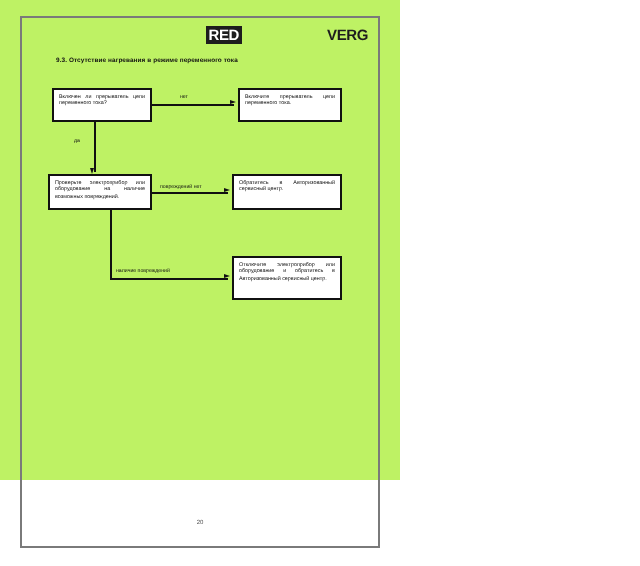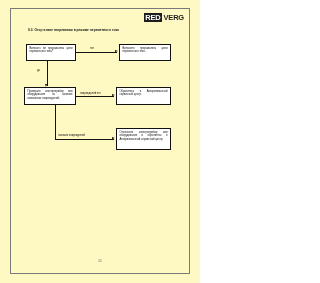--- a/index.html
+++ b/index.html
@@ -10,22 +10,22 @@
   body {
     width: 200px;
     height: 283px;
     font-family: "Liberation Sans", sans-serif;
     overflow: hidden;
   }
 
   .page {
     position: relative;
     width: 200px;
-    height: 283px;
-    background: #fef9c3;
+    height: 240px;
+    background: #bef264;
     box-sizing: border-box;
   }
 
   
   .page-frame {
     position: absolute;
     left: 10px;
     top: 8px;
     width: 180px;
     height: 266px;
@@ -54,20 +54,21 @@
     letter-spacing: -0.2px;
   }
   .logo-verg {
     color: #1d1d1d;
     font-size: 7.5px;
     font-weight: bold;
     line-height: 9px;
     padding-left: 2px;
     font-family: "Liberation Sans", sans-serif;
     letter-spacing: -0.2px;
+    margin-left: 41px;
   }
 
   
   .section-heading {
     position: absolute;
     left: 28px;
     top: 28px;
     width: 145px;
     font-size: 3.2px;
     font-weight: bold;

